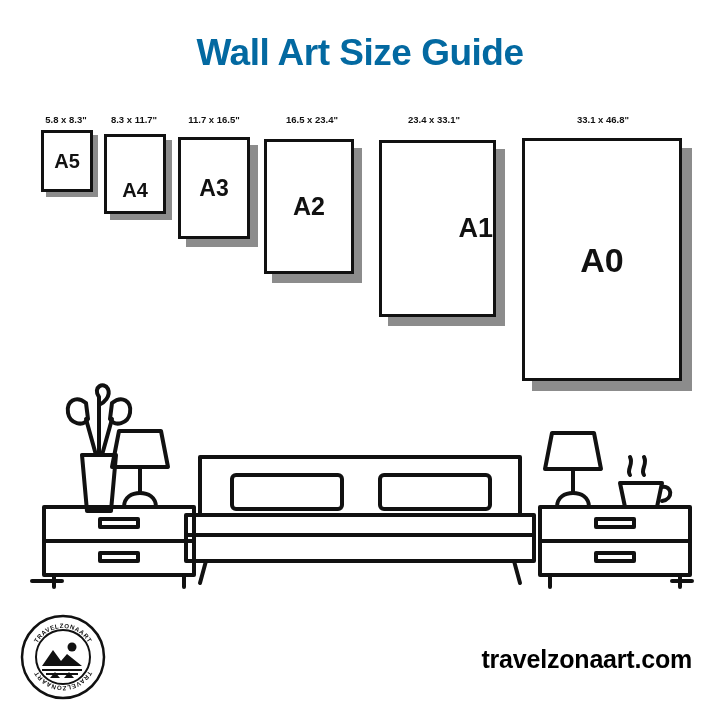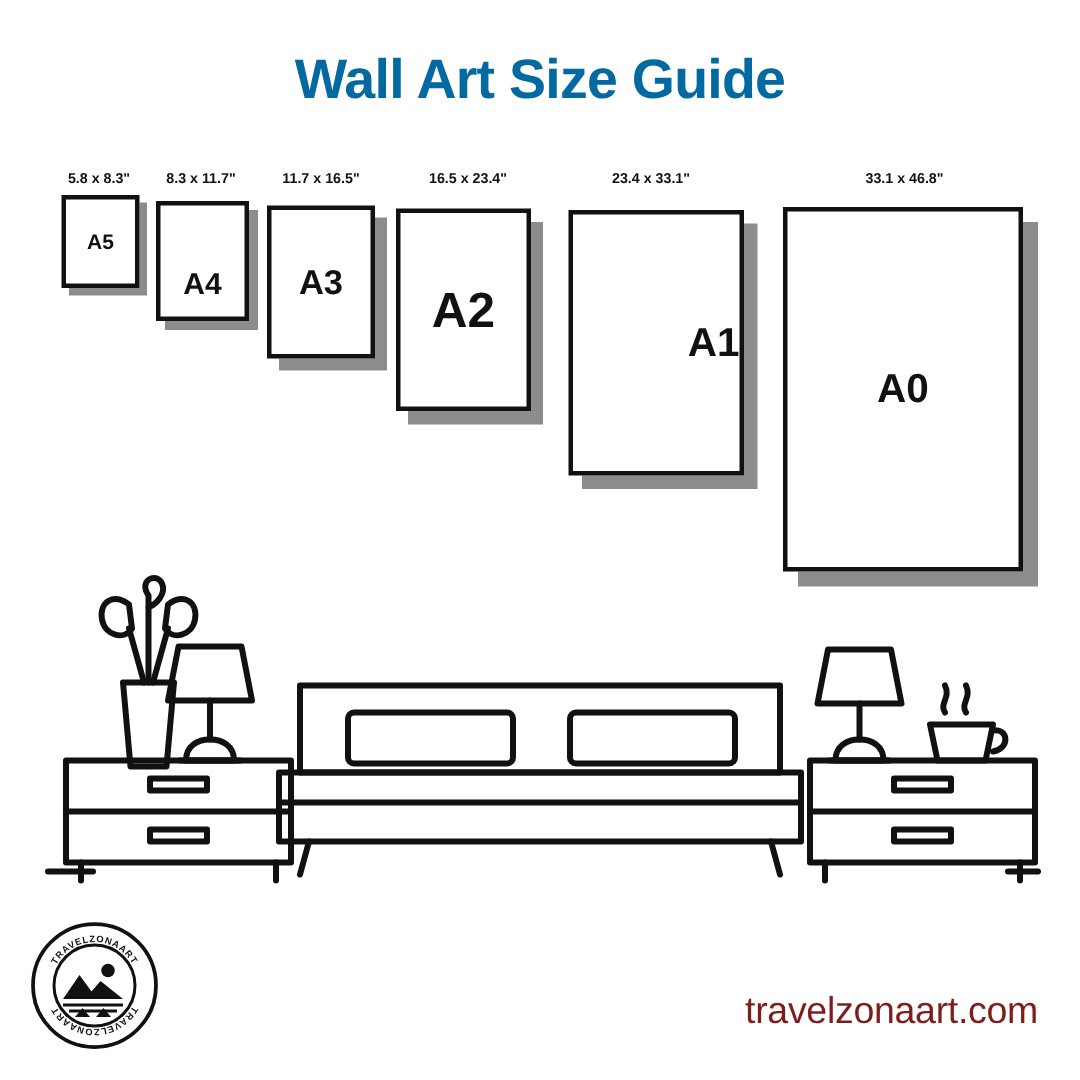--- a/index.html
+++ b/index.html
@@ -81,39 +81,39 @@
   #logo-badge {
     position: absolute;
     left: 20px;
     top: 614px;
     width: 86px;
     height: 86px;
   }
   #site-url {
     position: absolute;
     right: 28px;
-    top: 660px;
+    top: 645px;
     font-size: 25px;
-    font-weight: normal;
-    color: #7f1d1d;
+    font-weight: bold;
+    color: #000000;
     letter-spacing: -0.2px;
   }
 </style>
 </head>
 <body>
 
 <div id="page-title">Wall Art Size Guide</div>
 
 <div id="frames-area">
 
   <div class="frame-group" style="left:36px; top:0px;">
     <div class="frame-dim" style="left:0px; top:4px; width:60px;">5.8 x 8.3"</div>
     <div class="frame-shadow" style="left:10px; top:25px; width:52px; height:62px;"></div>
     <div class="frame-box" style="left:5px; top:20px; width:52px; height:62px;">
-      <span class="frame-label" style="font-size:14px;">A5</span>
+      <span class="frame-label" style="font-size:20px;">A5</span>
     </div>
   </div>
 
   <div class="frame-group" style="left:100px; top:0px;">
     <div class="frame-dim" style="left:-3px; top:4px; width:74px;">8.3 x 11.7"</div>
     <div class="frame-shadow" style="left:10px; top:30px; width:62px; height:80px;"></div>
     <div class="frame-box" style="left:4px; top:24px; width:62px; height:80px;">
       <span class="frame-label" style="font-size:20px;margin-top:32px;">A4</span>
     </div>
   </div>
@@ -123,37 +123,37 @@
     <div class="frame-shadow" style="left:14px; top:35px; width:72px; height:102px;"></div>
     <div class="frame-box" style="left:6px; top:27px; width:72px; height:102px;">
       <span class="frame-label" style="font-size:23px;">A3</span>
     </div>
   </div>
 
   <div class="frame-group" style="left:262px; top:0px;">
     <div class="frame-dim" style="left:0px; top:4px; width:100px;">16.5 x 23.4"</div>
     <div class="frame-shadow" style="left:10px; top:38px; width:90px; height:135px;"></div>
     <div class="frame-box" style="left:2px; top:29px; width:90px; height:135px;">
-      <span class="frame-label" style="font-size:33px;">A2</span>
+      <span class="frame-label" style="font-size:25px;">A2</span>
     </div>
   </div>
 
   <div class="frame-group" style="left:376px; top:0px;">
     <div class="frame-dim" style="left:2px; top:4px; width:112px;">23.4 x 33.1"</div>
     <div class="frame-shadow" style="left:12px; top:39px; width:117px; height:177px;"></div>
     <div class="frame-box" style="left:3px; top:30px; width:117px; height:177px;justify-content:flex-end;">
       <span class="frame-label" style="font-size:27px;">A1</span>
     </div>
   </div>
 
   <div class="frame-group" style="left:518px; top:0px;">
     <div class="frame-dim" style="left:20px; top:4px; width:130px;">33.1 x 46.8"</div>
     <div class="frame-shadow" style="left:14px; top:38px; width:160px; height:243px;"></div>
     <div class="frame-box" style="left:4px; top:28px; width:160px; height:243px;">
-      <span class="frame-label" style="font-size:27px;">A0</span>
+      <span class="frame-label" style="font-size:34px;">A0</span>
     </div>
   </div>
 
 </div>
 
 <div id="scene">
   <svg width="720" height="230" viewBox="0 0 720 230" fill="none" stroke="#111111" stroke-width="4" stroke-linecap="round" stroke-linejoin="round">
 
     <line x1="32" y1="206" x2="62" y2="206" stroke-width="4"></line>
 

